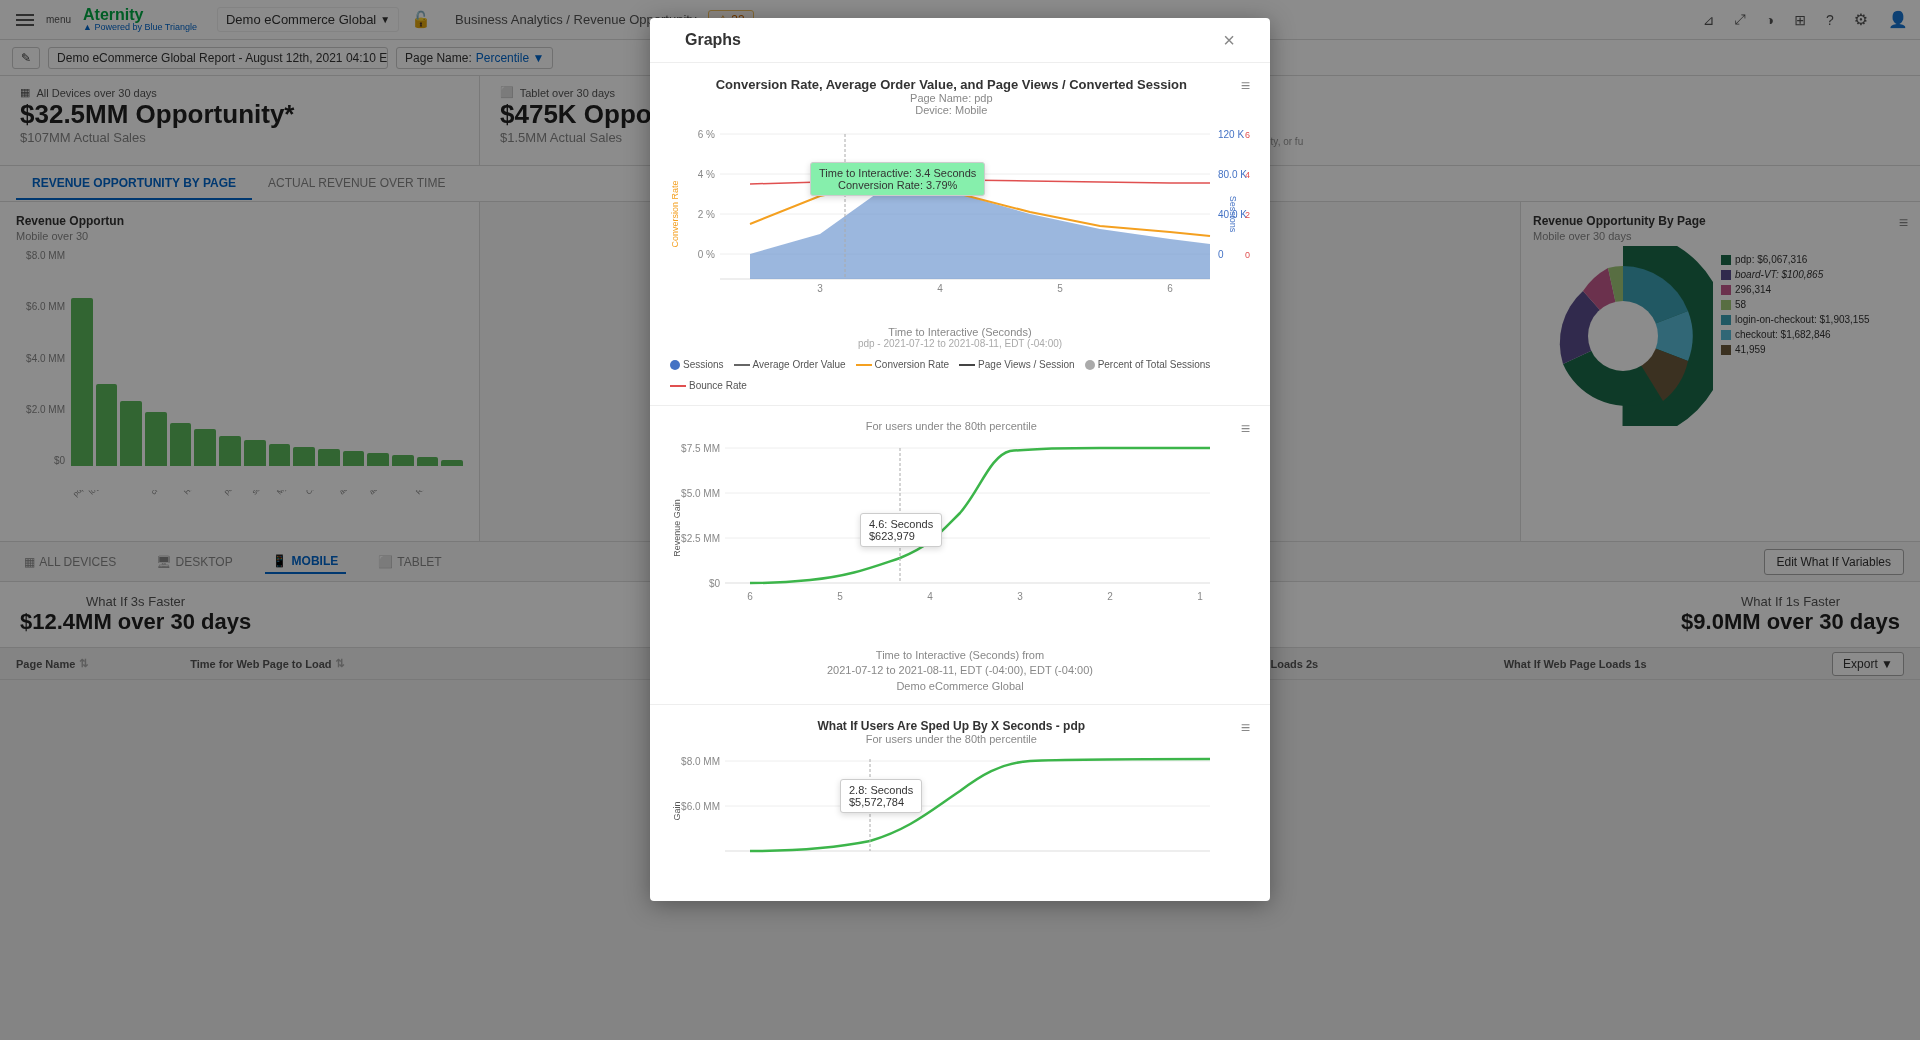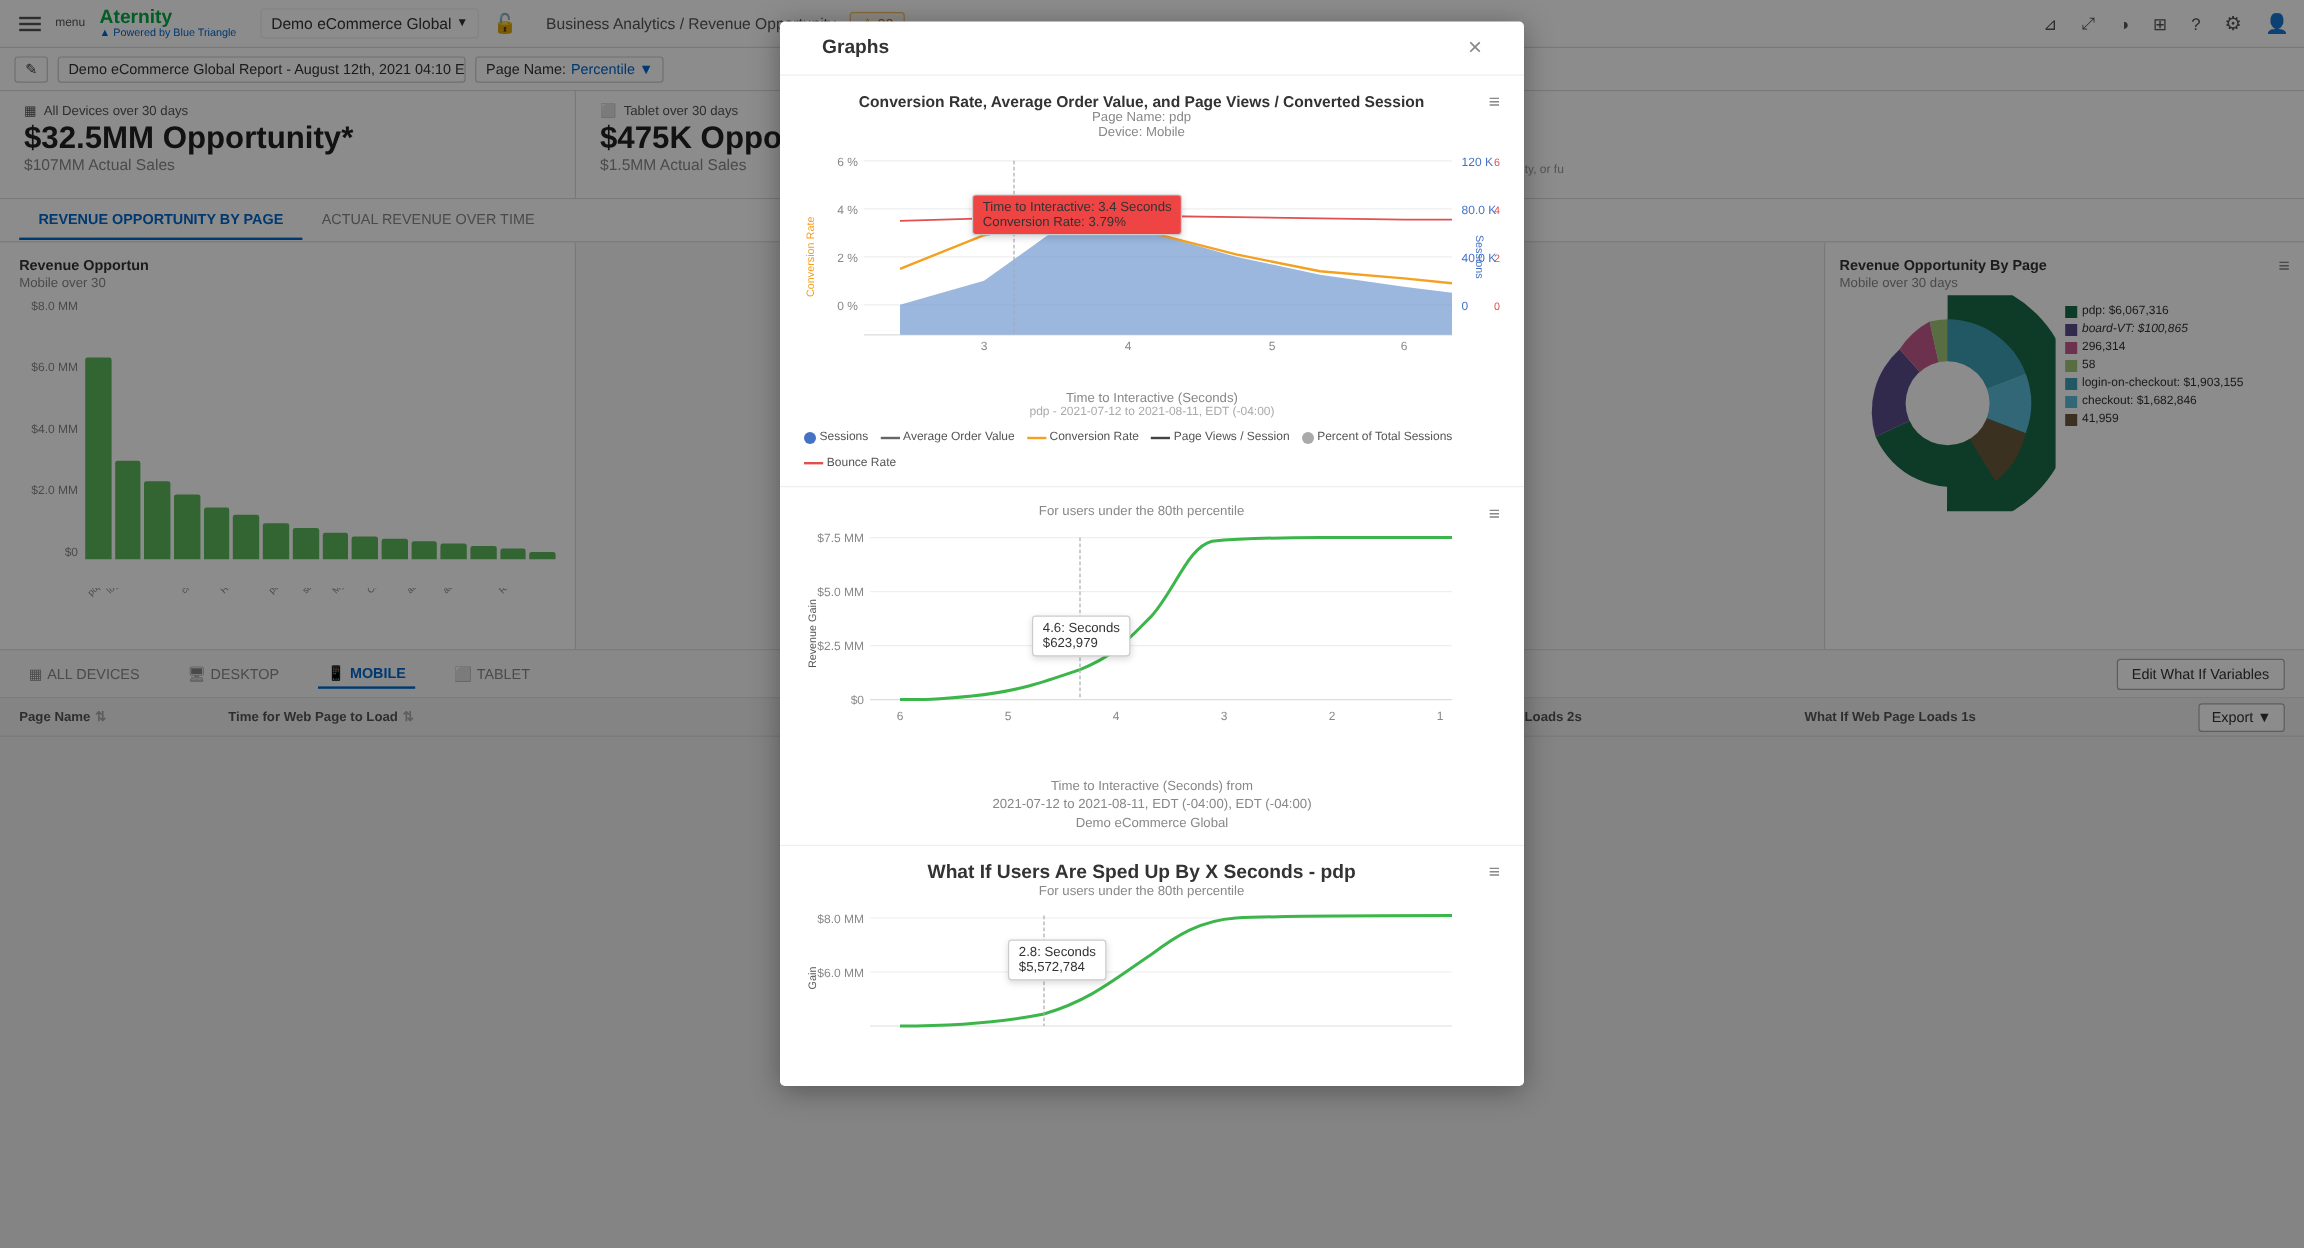--- a/index.html
+++ b/index.html
@@ -246,20 +246,31 @@
       <span>📱</span>
       <span>MOBILE</span>
     </div>
     <div style="font-size:12px;color:#888;cursor:pointer;display:flex;align-items:center;gap:4px;padding:4px 8px;">
       <span>⬜</span>
       <span>TABLET</span>
     </div>
     <div style="margin-left:auto;background:#fff;border:1px solid #aaa;border-radius:3px;padding:5px 12px;font-size:12px;cursor:pointer;color:#333;">Edit What If Variables</div>
   </div>
 
+  <div style="display:flex;background:#fff;padding:12px 20px;border-bottom:1px solid #ddd;align-items:center;">
+    <div style="text-align:center;">
+      <div style="font-size:13px;color:#555;">What If 3s Faster</div>
+      <div style="font-size:22px;font-weight:bold;color:#222;">$12.4MM over 30 days</div>
+    </div>
+    <div style="flex:1;"></div>
+    <div style="text-align:center;">
+      <div style="font-size:13px;color:#555;">What If 1s Faster</div>
+      <div style="font-size:22px;font-weight:bold;color:#222;">$9.0MM over 30 days</div>
+    </div>
+  </div>
 
   <div style="display:flex;background:#f0f0f0;padding:8px 16px;border-bottom:1px solid #ddd;font-size:11px;color:#555;font-weight:bold;gap:20px;height:32px;align-items:center;">
     <div style="flex:1;display:flex;align-items:center;gap:4px;">
       <span>Page Name</span>
       <span style="color:#aaa;">⇅</span>
     </div>
     <div style="flex:2;display:flex;align-items:center;gap:4px;">
       <span>Time for Web Page to Load</span>
       <span style="color:#aaa;">⇅</span>
     </div>
@@ -325,21 +336,21 @@
             <text x="150" y="168" text-anchor="middle" font-size="10" fill="#888">3</text>
             <text x="270" y="168" text-anchor="middle" font-size="10" fill="#888">4</text>
             <text x="390" y="168" text-anchor="middle" font-size="10" fill="#888">5</text>
             <text x="500" y="168" text-anchor="middle" font-size="10" fill="#888">6</text>
 
             <text x="8" y="90" text-anchor="middle" font-size="9" fill="#f4a020" transform="rotate(-90,8,90)">Conversion Rate</text>
 
             <text x="560" y="90" text-anchor="middle" font-size="9" fill="#4472c4" transform="rotate(90,560,90)">Sessions</text>
           </svg>
 
-          <div style="position:absolute;top:38px;left:140px;background:#ef4444;border:1px solid #ccc;border-radius:3px;padding:4px 8px;font-size:11px;color:#333;box-shadow:0 2px 6px rgba(0,0,0,0.15);white-space:nowrap;">
+          <div style="position:absolute;top:38px;left:140px;background:#86efac;border:1px solid #ccc;border-radius:3px;padding:4px 8px;font-size:11px;color:#333;box-shadow:0 2px 6px rgba(0,0,0,0.15);white-space:nowrap;text-align:center;">
             <div>Time to Interactive: 3.4 Seconds</div>
             <div>Conversion Rate: 3.79%</div>
           </div>
         </div>
 
         <div style="text-align:center;font-size:11px;color:#888;margin-top:2px;">Time to Interactive (Seconds)</div>
         <div style="text-align:center;font-size:10px;color:#aaa;margin-bottom:6px;">pdp - 2021-07-12 to 2021-08-11, EDT (-04:00)</div>
 
         <div style="display:flex;flex-wrap:wrap;gap:10px;font-size:10px;color:#555;padding:4px 0;">
           <div style="display:flex;align-items:center;gap:3px;">
@@ -413,21 +424,21 @@
           <div>Time to Interactive (Seconds) from</div>
           <div>2021-07-12 to 2021-08-11, EDT (-04:00), EDT (-04:00)</div>
           <div>Demo eCommerce Global</div>
         </div>
 
       </div>
 
       <div style="padding:14px 20px 10px;">
         <div style="display:flex;justify-content:space-between;align-items:flex-start;">
           <div style="flex:1;">
-            <div style="font-size:16px;font-weight:bold;color:#333;text-align:center;">What If Users Are Sped Up By X Seconds - pdp</div>
+            <div style="font-size:12px;font-weight:bold;color:#333;text-align:center;">What If Users Are Sped Up By X Seconds - pdp</div>
             <div style="font-size:11px;color:#888;text-align:center;margin-bottom:6px;">For users under the 80th percentile</div>
           </div>
           <span style="cursor:pointer;color:#888;font-size:16px;margin-left:8px;">≡</span>
         </div>
         <div style="position:relative;height:140px;">
           <svg viewBox="0 0 580 130" width="580" height="130" style="display:block;">
 
             <line x1="55" y1="10" x2="540" y2="10" stroke="#eee" stroke-width="1"></line>
             <line x1="55" y1="55" x2="540" y2="55" stroke="#eee" stroke-width="1"></line>
             <line x1="55" y1="100" x2="540" y2="100" stroke="#ddd" stroke-width="1"></line>

